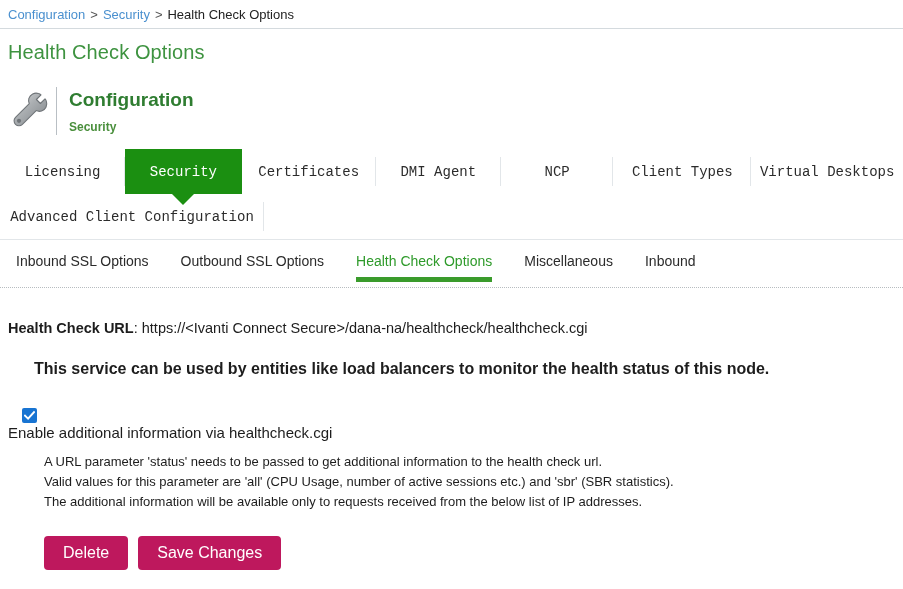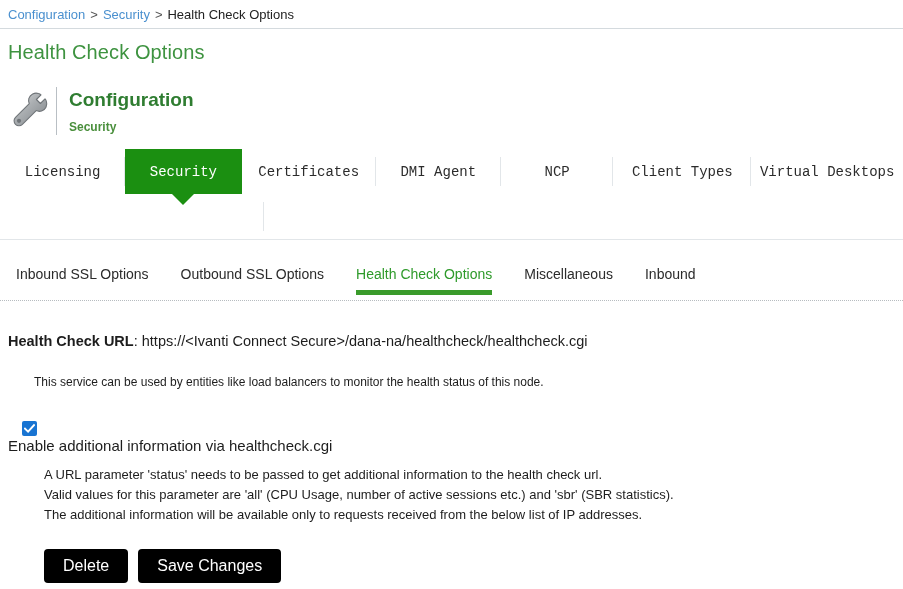--- a/index.html
+++ b/index.html
@@ -129,21 +129,21 @@
     height: 0;
     border-left: 11px solid transparent;
     border-right: 11px solid transparent;
     border-top: 11px solid #1b8f11;
   }
 
   
   .subtabs {
     position: relative;
     height: 44px;
-    margin-top: 22px;
+    margin-top: 9px;
     display: flex;
     align-items: flex-start;
     padding-left: 16px;
     box-sizing: border-box;
   }
   .subtabs-line {
     position: absolute;
     left: 0;
     right: 0;
     bottom: 5px;
@@ -175,23 +175,24 @@
     color: #1d1d1d;
     line-height: 18px;
   }
   .hc-url b { font-weight: bold; }
 
   .desc-block {
     margin-top: 22px;
     padding-left: 26px;
   }
   .desc-line {
-    font-size: 12px;
+    font-size: 16px;
     color: #1d1d1d;
     line-height: 20px;
+    font-weight: bold;
   }
 
   .checkbox-row {
     margin-top: 26px;
     display: flex;
     align-items: flex-start;
     flex-direction: column;
   }
   .cb {
     width: 15px;
@@ -221,21 +222,21 @@
     line-height: 20px;
   }
 
   .buttons {
     margin-top: 24px;
     padding-left: 36px;
     display: flex;
     gap: 10px;
   }
   .btn {
-    background: #000000;
+    background: #be185d;
     color: #ffffff;
     border: none;
     border-radius: 4px;
     font-size: 16px;
     font-family: "Liberation Sans", sans-serif;
     padding: 7px 19px;
     cursor: pointer;
     line-height: 20px;
   }
 </style>
@@ -304,20 +305,21 @@
       <span>Client Types</span>
       <span class="sep"></span>
     </div>
     <div class="tab" style="width:155px">
       <span>Virtual Desktops</span>
     </div>
   </div>
 
   <div class="tab-row tab-row-2">
     <div class="tab" style="width:264px">
+      <span>Advanced Client Configuration</span>
       <span class="sep"></span>
     </div>
   </div>
 </div>
 
 <div class="subtabs">
   <div class="subtabs-line"></div>
   <div class="subtab">
     <span>Inbound SSL Options</span>
   </div>

